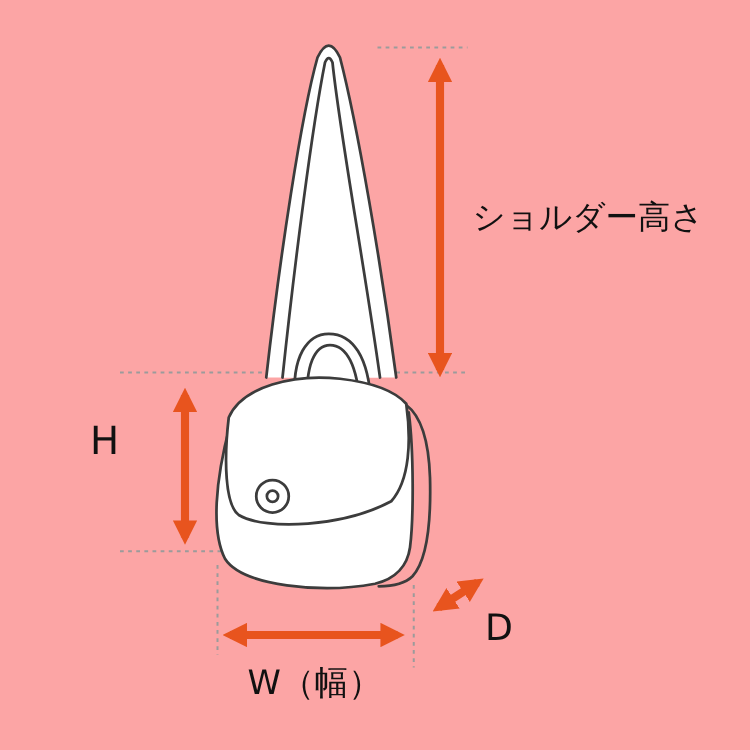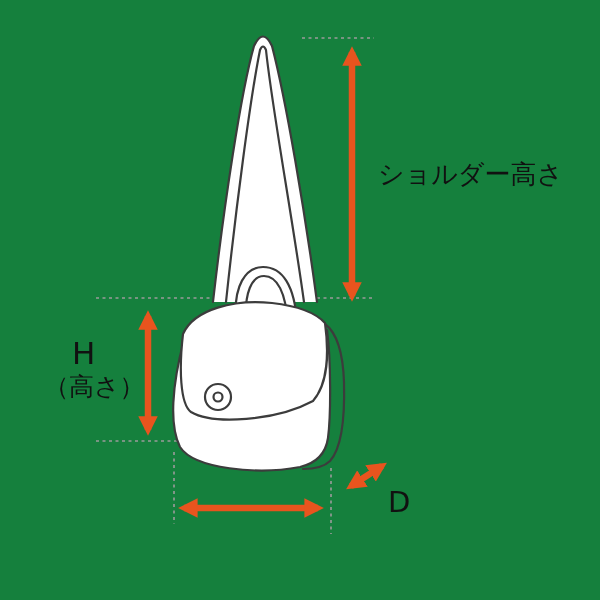--- a/index.html
+++ b/index.html
@@ -5,21 +5,21 @@
   :root{
     --arrow:#e8541e;
     --line-art:#3c3c3c;
     --guide-dots:#9b9b9b;
     --text:#111111;
   }
   html,body{margin:0;padding:0;background:#ffffff;}
   .stage{
     position:relative;
     width:600px;height:600px;
-    background:#15803d;
+    background:#fca5a5;
     margin:0 auto;
     font-family:"DejaVu Sans", sans-serif;
     overflow:hidden;
   }
   .stage svg{position:absolute;left:0;top:0;}
   .label{
     position:absolute;
     color:var(--text);
     white-space:nowrap;
     line-height:1.15;
@@ -77,16 +77,16 @@
     <g class="arrow-stroke" marker-start="url(#ah)" marker-end="url(#ah)">
       <line x1="352" y1="52" x2="352" y2="296"></line>
       <line x1="148" y1="316" x2="148" y2="430"></line>
       <line x1="184" y1="508" x2="318" y2="508"></line>
       <line x1="351" y1="486" x2="382" y2="466"></line>
     </g>
   </svg>
 
   <div class="label lbl-shoulder">ショルダー高さ</div>
   <div class="label lbl-h">H</div>
-  <div class="label lbl-h-paren">（高さ）</div>
+  <div class="label lbl-w">W（幅）</div>
   <div class="label lbl-d">D</div>
 
 </div>
 
 </body></html>

